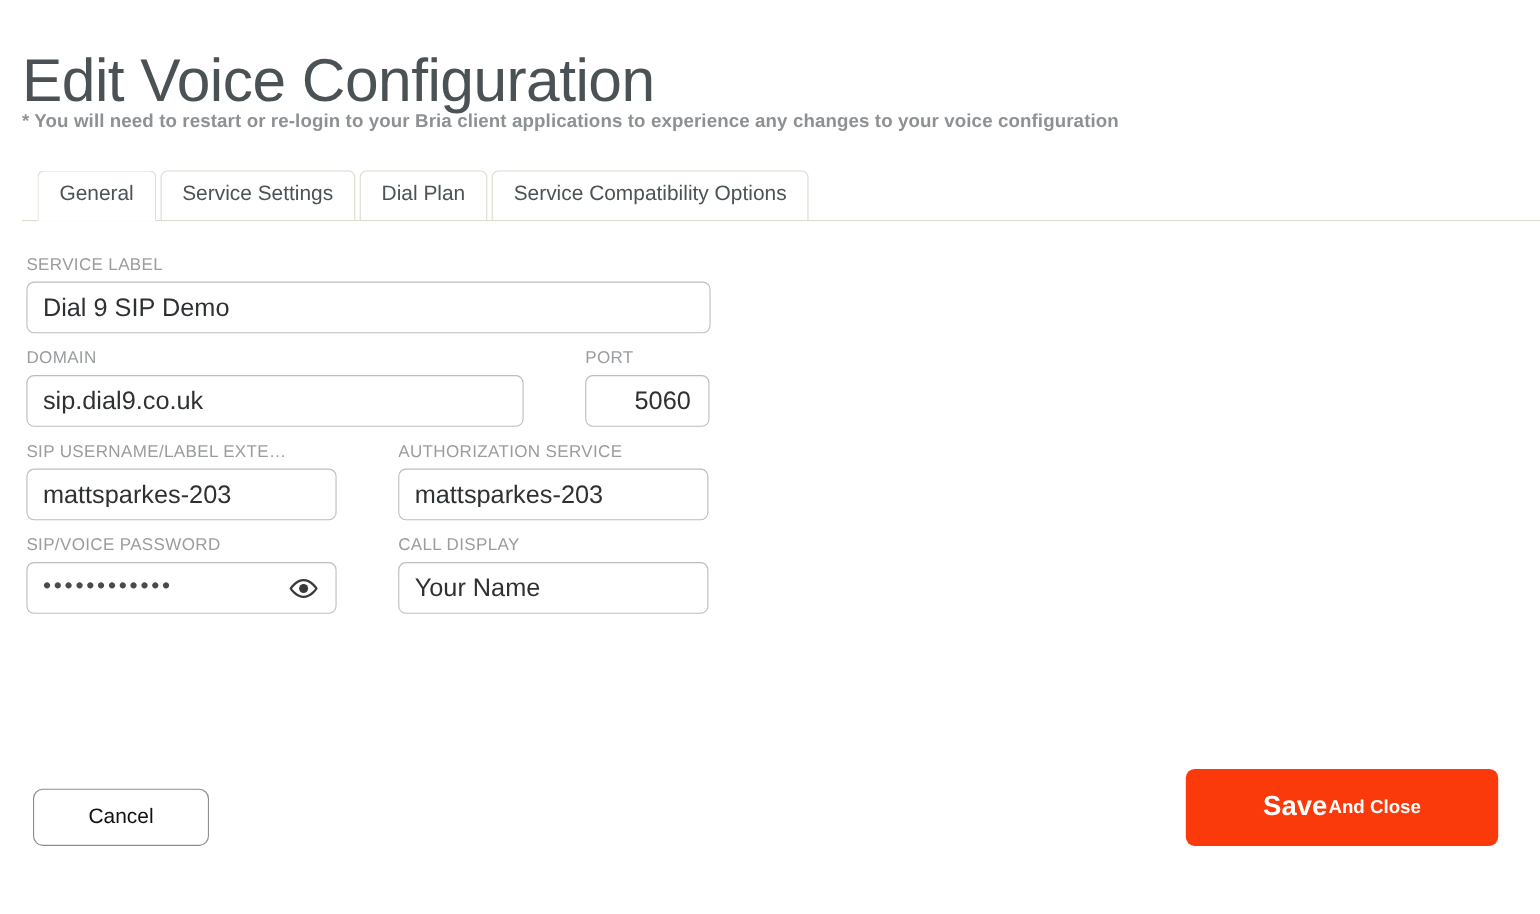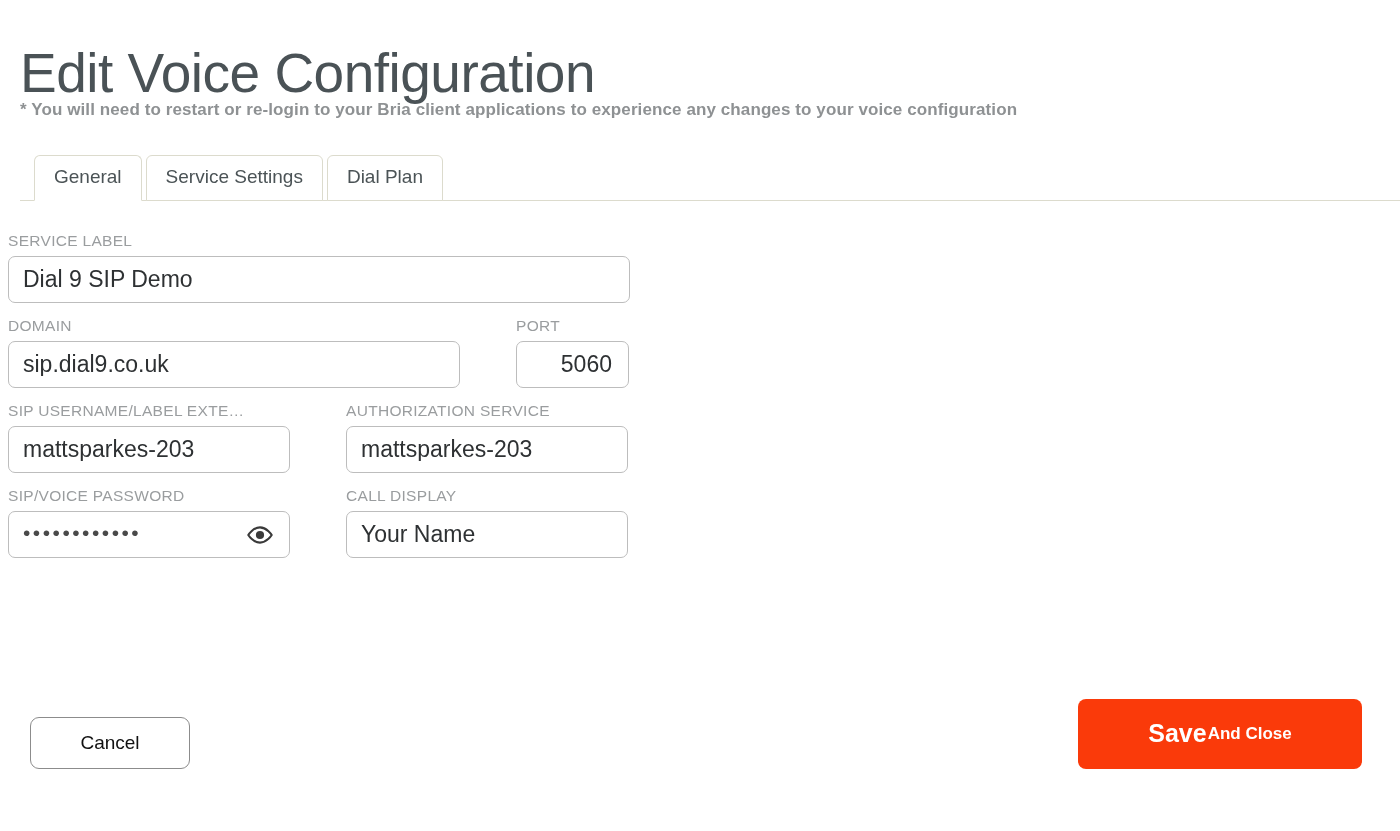--- a/index.html
+++ b/index.html
@@ -88,21 +88,21 @@
   }
   .tab.active {
     border-bottom-color: #ffffff;
     z-index: 3;
     color: #4b5356;
   }
 
   
   .form {
     position: absolute;
-    left: 8px;
+    left: 24px;
     top: 232px;
     width: 900px;
   }
   .field-label {
     font-size: 15.5px;
     color: #9a9d9f;
     letter-spacing: 0.3px;
     font-weight: 400;
     margin-bottom: 6px;
     white-space: nowrap;
@@ -236,20 +236,23 @@
     <div class="tab-underline"></div>
     <div class="tabs">
       <div class="tab active">
         <span>General</span>
       </div>
       <div class="tab">
         <span>Service Settings</span>
       </div>
       <div class="tab">
         <span>Dial Plan</span>
+      </div>
+      <div class="tab">
+        <span>Service Compatibility Options</span>
       </div>
     </div>
   </div>
 
   <div class="form">
 
     <div class="row r1">
       <div class="grp w-service">
         <label class="field-label">SERVICE LABEL</label>
         <div class="input" placeholder="Service Label">

